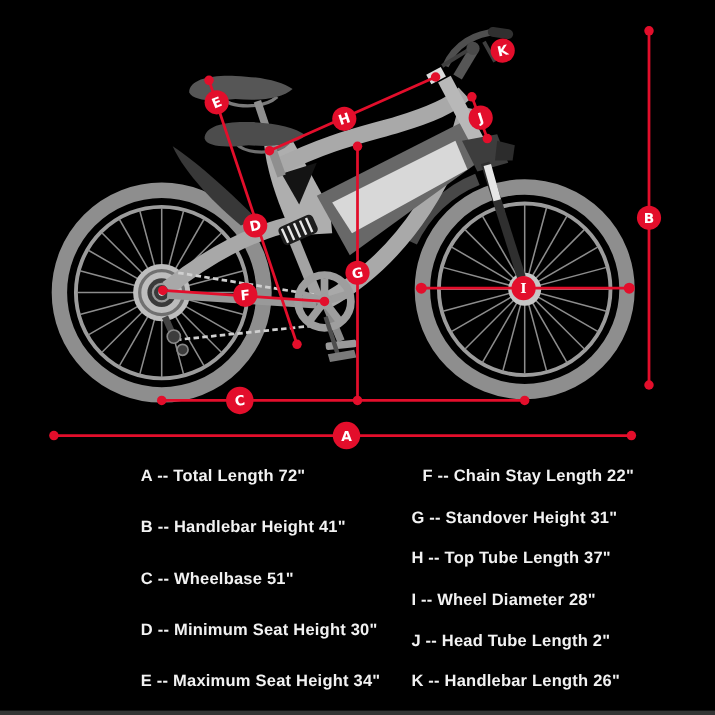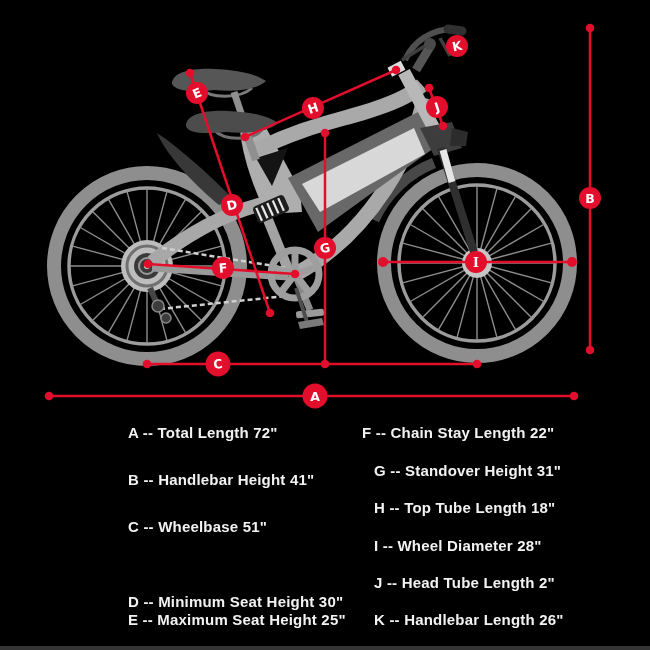--- a/index.html
+++ b/index.html
@@ -246,24 +246,24 @@
         <circle cx="315" cy="396" r="12.5" fill="#e30e2b"></circle>
         <text x="315" y="400.5">A</text>
       </g>
     </g>
   </svg>
 
   <div>
     <div class="legend-item" style="left:128px; top:424px">A -- Total Length 72"</div>
     <div class="legend-item" style="left:128px; top:471px">B -- Handlebar Height 41"</div>
     <div class="legend-item" style="left:128px; top:518px">C -- Wheelbase 51"</div>
-    <div class="legend-item" style="left:128px; top:593px">D -- Minimum Seat Height 30"</div>
-    <div class="legend-item" style="left:128px; top:611px">E -- Maximum Seat Height 25"</div>
-    <div class="legend-item" style="left:362px; top:424px">F -- Chain Stay Length 22"</div>
+    <div class="legend-item" style="left:128px; top:564px">D -- Minimum Seat Height 30"</div>
+    <div class="legend-item" style="left:128px; top:611px">E -- Maximum Seat Height 34"</div>
+    <div class="legend-item" style="left:384px; top:424px">F -- Chain Stay Length 22"</div>
     <div class="legend-item" style="left:374px; top:462px">G -- Standover Height 31"</div>
-    <div class="legend-item" style="left:374px; top:499px">H -- Top Tube Length 18"</div>
+    <div class="legend-item" style="left:374px; top:499px">H -- Top Tube Length 37"</div>
     <div class="legend-item" style="left:374px; top:537px">I -- Wheel Diameter 28"</div>
     <div class="legend-item" style="left:374px; top:574px">J -- Head Tube Length 2"</div>
     <div class="legend-item" style="left:374px; top:611px">K -- Handlebar Length 26"</div>
   </div>
 
   <div class="bottom-strip"></div>
 </div>
 
 </body></html>

